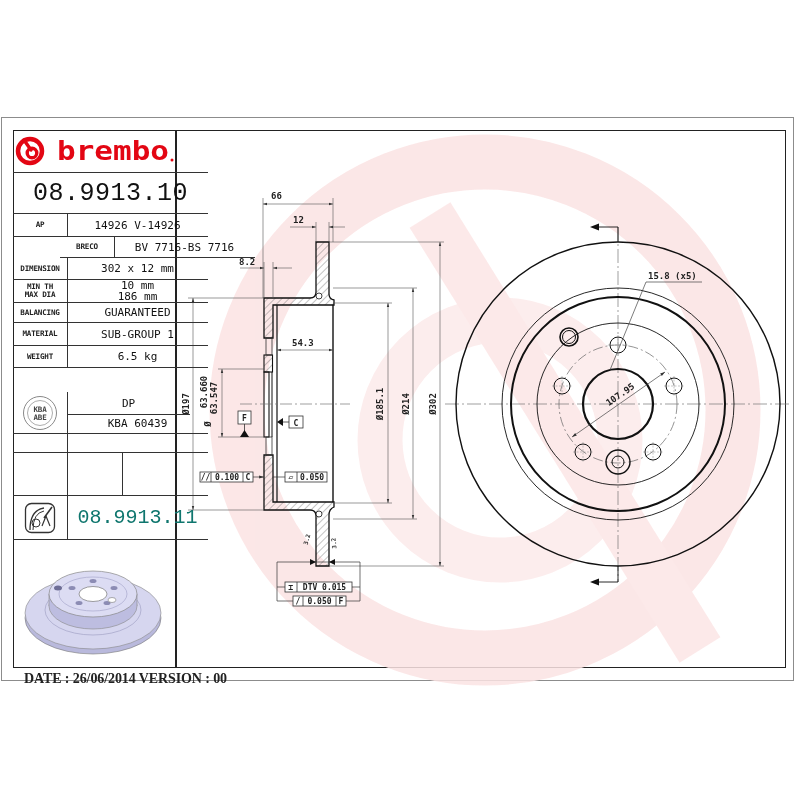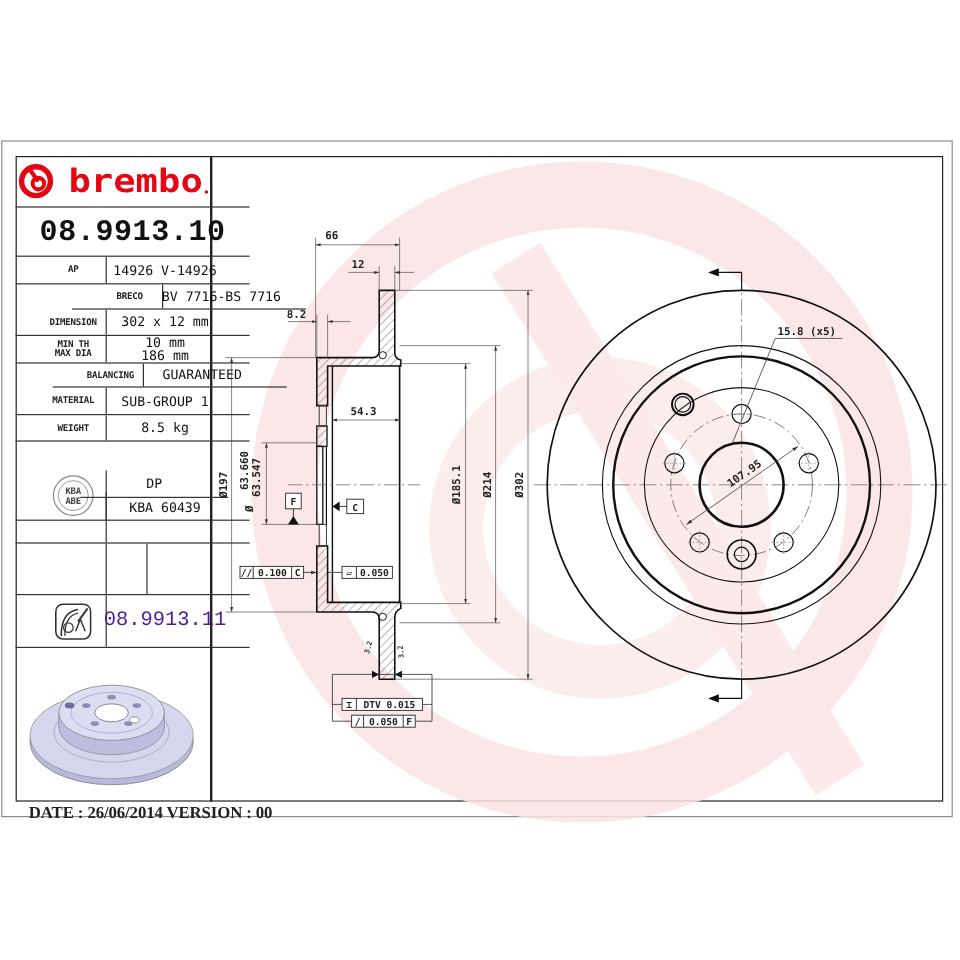--- a/index.html
+++ b/index.html
@@ -1,24 +1,24 @@
 <!DOCTYPE html>
 <html><head>
 <meta charset="utf-8">
 <style>
   html,body{margin:0;padding:0;}
   body{width:800px;height:800px;position:relative;background:#ffffff;overflow:hidden;font-family:"DejaVu Sans Mono",monospace;color:#1a1a1a;}
   .outer-frame{position:absolute;left:1px;top:117px;width:793px;height:564px;border:1px solid #8c8c8c;box-sizing:border-box;}
   .inner-frame{position:absolute;left:13px;top:130px;width:773px;height:538px;border:1.5px solid #222;box-sizing:border-box;}
   .col-divider{position:absolute;left:175px;top:130px;width:1.5px;height:538px;background:#222;}
   .row{position:absolute;left:13px;width:195px;border-bottom:1px solid #333;box-sizing:border-box;}
-  .lab{position:absolute;left:0;top:0;bottom:0;width:54px;border-right:1px solid #333;display:flex;flex-direction:column;align-items:center;justify-content:center;font-family:"DejaVu Sans Mono",monospace;font-size:7.6px;font-weight:bold;line-height:1.05;letter-spacing:-0.2px;color:#222;padding-left:21px;}
+  .lab{position:absolute;left:0;top:0;bottom:0;width:54px;border-right:1px solid #333;display:flex;flex-direction:column;align-items:center;justify-content:center;font-family:"DejaVu Sans Mono",monospace;font-size:7.6px;font-weight:bold;line-height:1.05;letter-spacing:-0.2px;color:#222;}
   .val{position:absolute;left:54px;right:0;top:0;bottom:0;display:flex;flex-direction:column;align-items:center;justify-content:center;font-family:"DejaVu Sans Mono",monospace;font-size:11px;line-height:1.0;color:#111;}
-  .pn{position:absolute;left:0;right:0;top:0;bottom:0;display:flex;align-items:center;justify-content:center;font-family:"Liberation Mono",monospace;font-size:25px;letter-spacing:0.5px;color:#111;font-weight:bold;}
-  .alt-pn{position:absolute;left:54px;right:0;top:0;bottom:0;display:flex;align-items:center;justify-content:center;font-family:"Liberation Mono",monospace;font-size:17px;color:#4c1d95;}
+  .pn{position:absolute;left:0;right:0;top:0;bottom:0;display:flex;align-items:center;justify-content:center;font-family:"Liberation Mono",monospace;font-size:25px;letter-spacing:0.5px;color:#111;}
+  .alt-pn{position:absolute;left:54px;right:0;top:0;bottom:0;display:flex;align-items:center;justify-content:center;font-family:"Liberation Mono",monospace;font-size:20px;color:#0f766e;}
   .split2{position:absolute;left:109px;top:0;bottom:0;width:1px;background:#333;}
   .footer{position:absolute;left:24px;top:671px;font-family:Liberation Serif, serif;font-weight:bold;font-size:14px;color:#222;letter-spacing:-0.1px;}
   svg text{font-family:"DejaVu Sans Mono",monospace;}
   .dim{font-size:9px;font-weight:bold;fill:#222;}
   .tol{font-size:8px;font-weight:bold;fill:#222;}
 </style>
 </head>
 <body>
 
 <div class="outer-frame"></div>
@@ -252,31 +252,31 @@
 <div class="row" style="top:280px;height:23px;text-align:right;">
   <div class="lab">
     <span>MIN TH</span>
     <span>MAX DIA</span>
   </div>
   <div class="val">
     <span>10 mm</span>
     <span>186 mm</span>
   </div>
 </div>
-<div class="row" style="top:303px;height:20px;margin-left:31px;">
+<div class="row" style="top:303px;height:20px;">
   <div class="lab">BALANCING</div>
   <div class="val">GUARANTEED</div>
 </div>
 <div class="row" style="top:323px;height:23px;">
   <div class="lab">MATERIAL</div>
   <div class="val">SUB-GROUP 1</div>
 </div>
 <div class="row" style="top:346px;height:22px;">
   <div class="lab">WEIGHT</div>
-  <div class="val">8.5 kg</div>
+  <div class="val">6.5 kg</div>
 </div>
 
 <div class="row" style="top:368px;height:42px;margin-top:24px;">
   <div class="lab">
     <svg width="40" height="38" viewBox="0 0 40 38">
       <circle cx="20" cy="19" r="16.5" fill="none" stroke="#888" stroke-width="1"></circle>
       <circle cx="20" cy="19" r="12.5" fill="none" stroke="#888" stroke-width="0.7"></circle>
       <text x="20" y="18" text-anchor="middle" font-family="DejaVu Serif, serif" font-size="7.5" fill="#444">KBA</text>
       <text x="20" y="26" text-anchor="middle" font-family="DejaVu Serif, serif" font-size="7.5" fill="#444">ABE</text>
     </svg>

